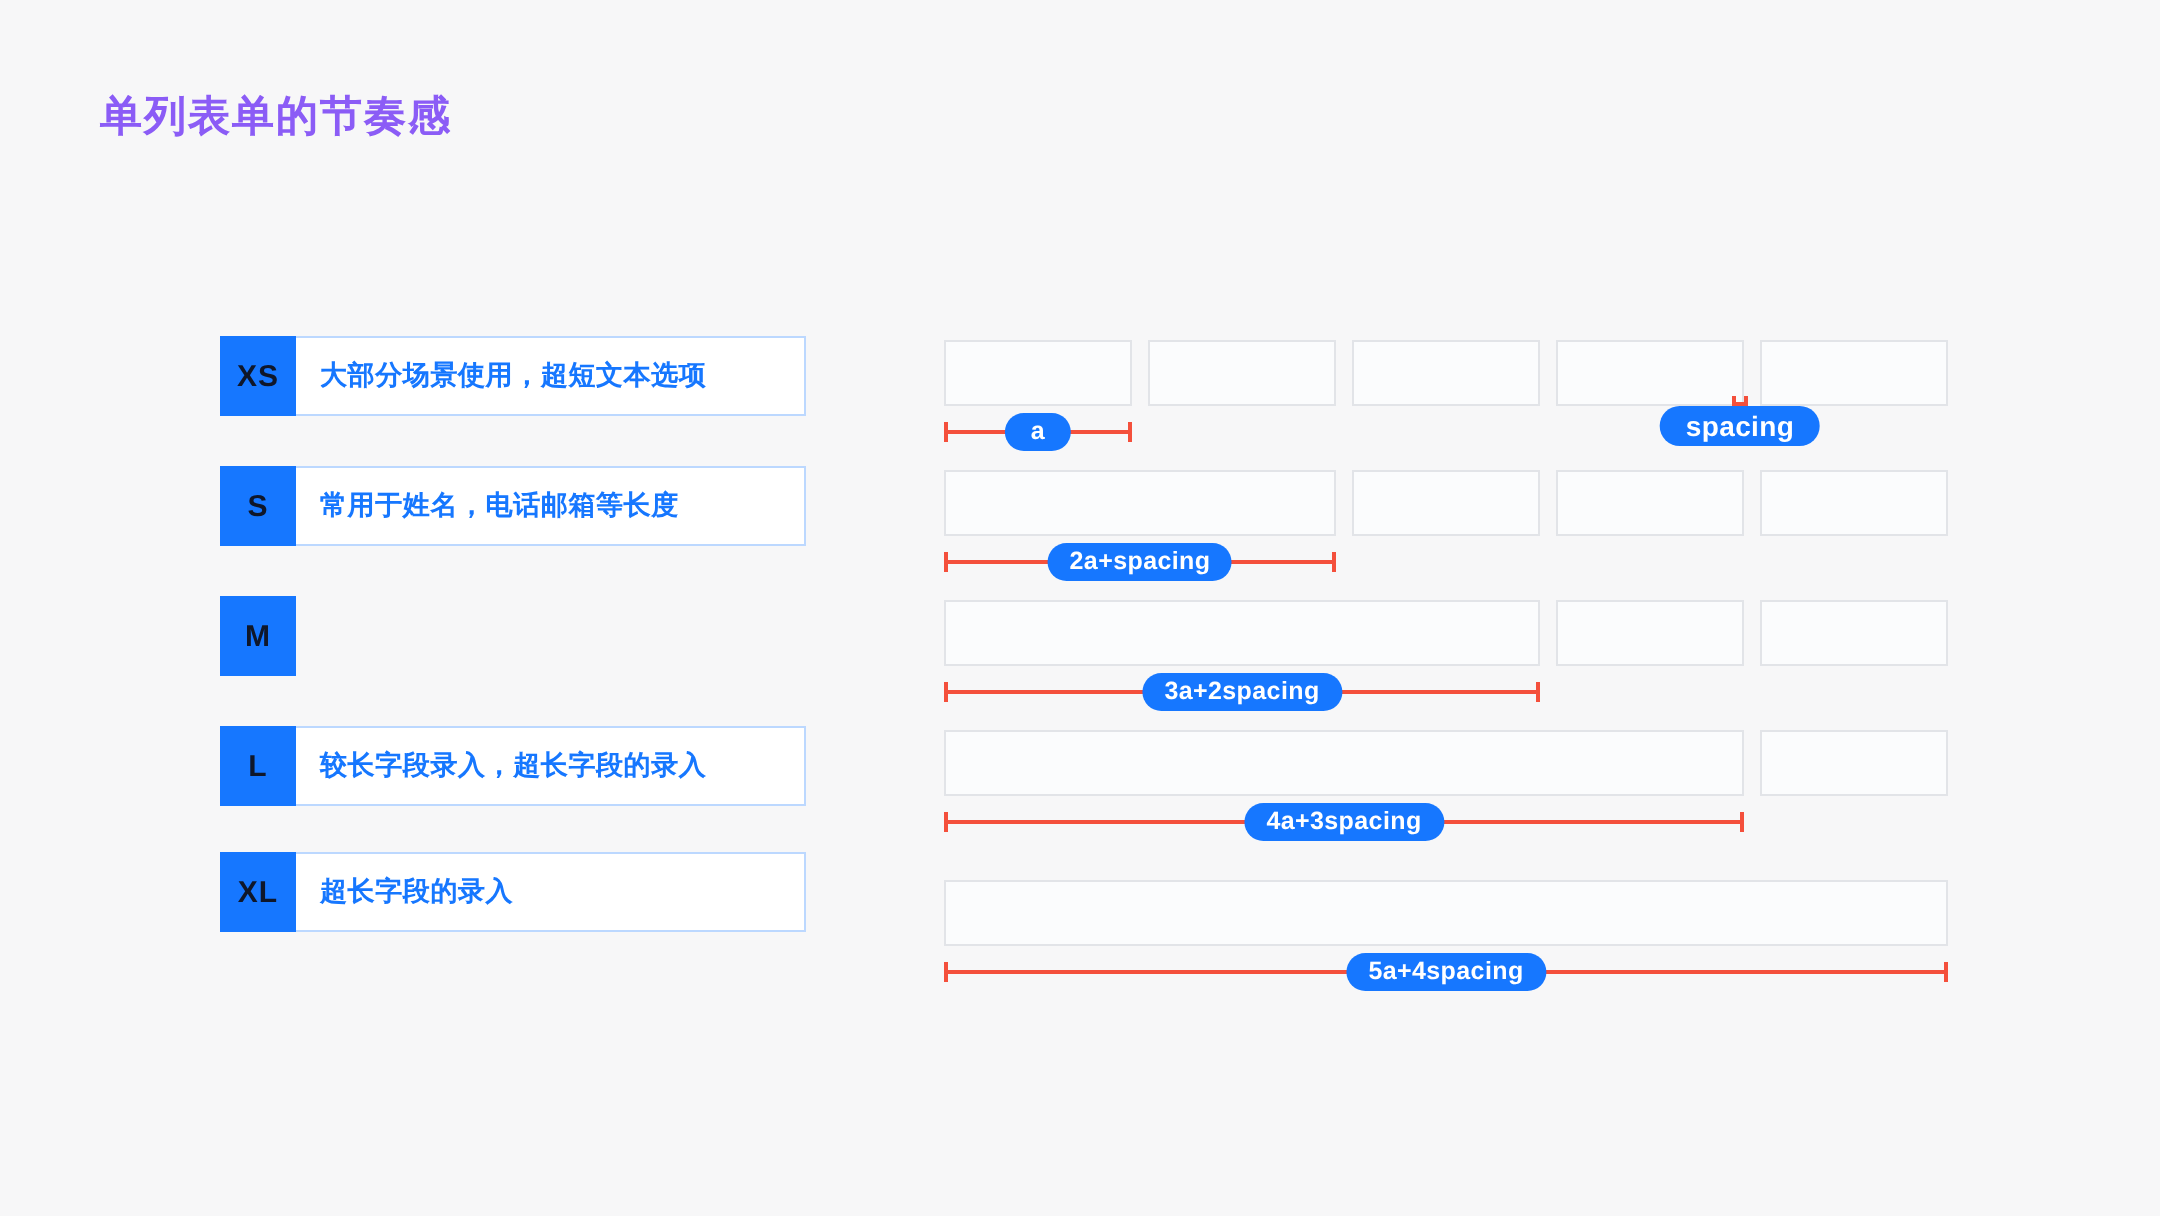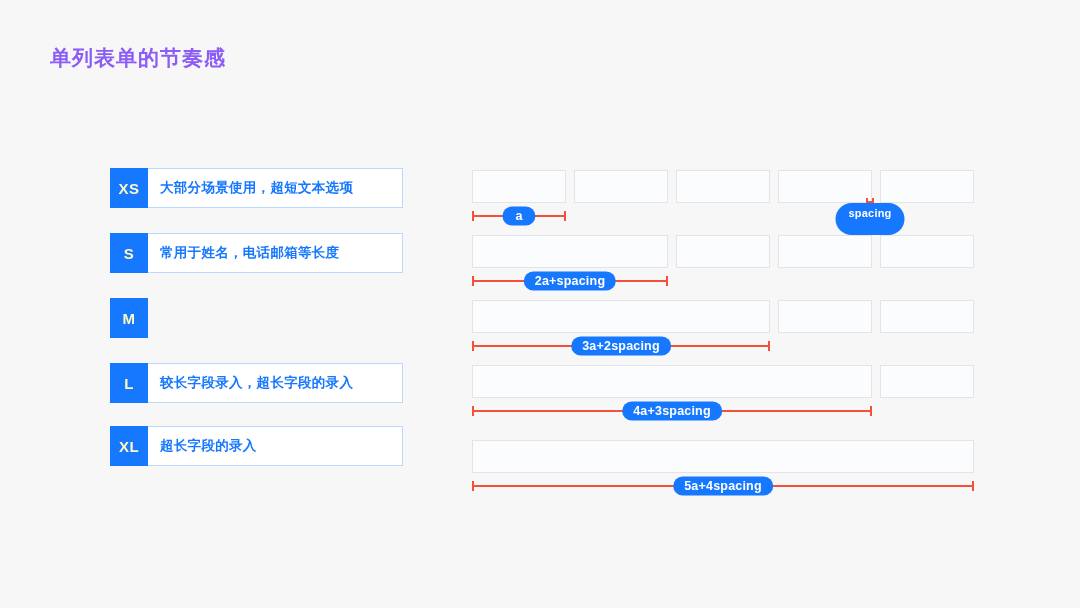--- a/index.html
+++ b/index.html
@@ -42,21 +42,21 @@
     left: 0;
     width: 293px;
     height: 40px;
     display: flex;
     align-items: stretch;
   }
   .legend-badge {
     width: 38px;
     flex: 0 0 38px;
     background: #1677ff;
-    color: #fef9c3;
+    color: #0f172a;
     font-size: 15px;
     font-weight: bold;
     display: flex;
     align-items: center;
     justify-content: center;
     letter-spacing: 0.5px;
   }
   .legend-text {
     flex: 1 1 auto;
     background: #ffffff;
@@ -143,23 +143,23 @@
     white-space: nowrap;
     transform: translate(-50%, -50%);
     text-align: center;
     letter-spacing: 0.2px;
   }
   .pill.small {
     padding: 0 13px;
   }
   .pill.spacing-pill {
     transform: translate(-50%, 0);
-    height: 32px;
+    height: 20px;
     line-height: 20px;
-    font-size: 11px;
+    font-size: 14px;
     padding: 0 13px;
   }
 </style>
 </head>
 <body>
 
 <div class="page">
 
   <div class="page-title">单列表单的节奏感</div>
 

